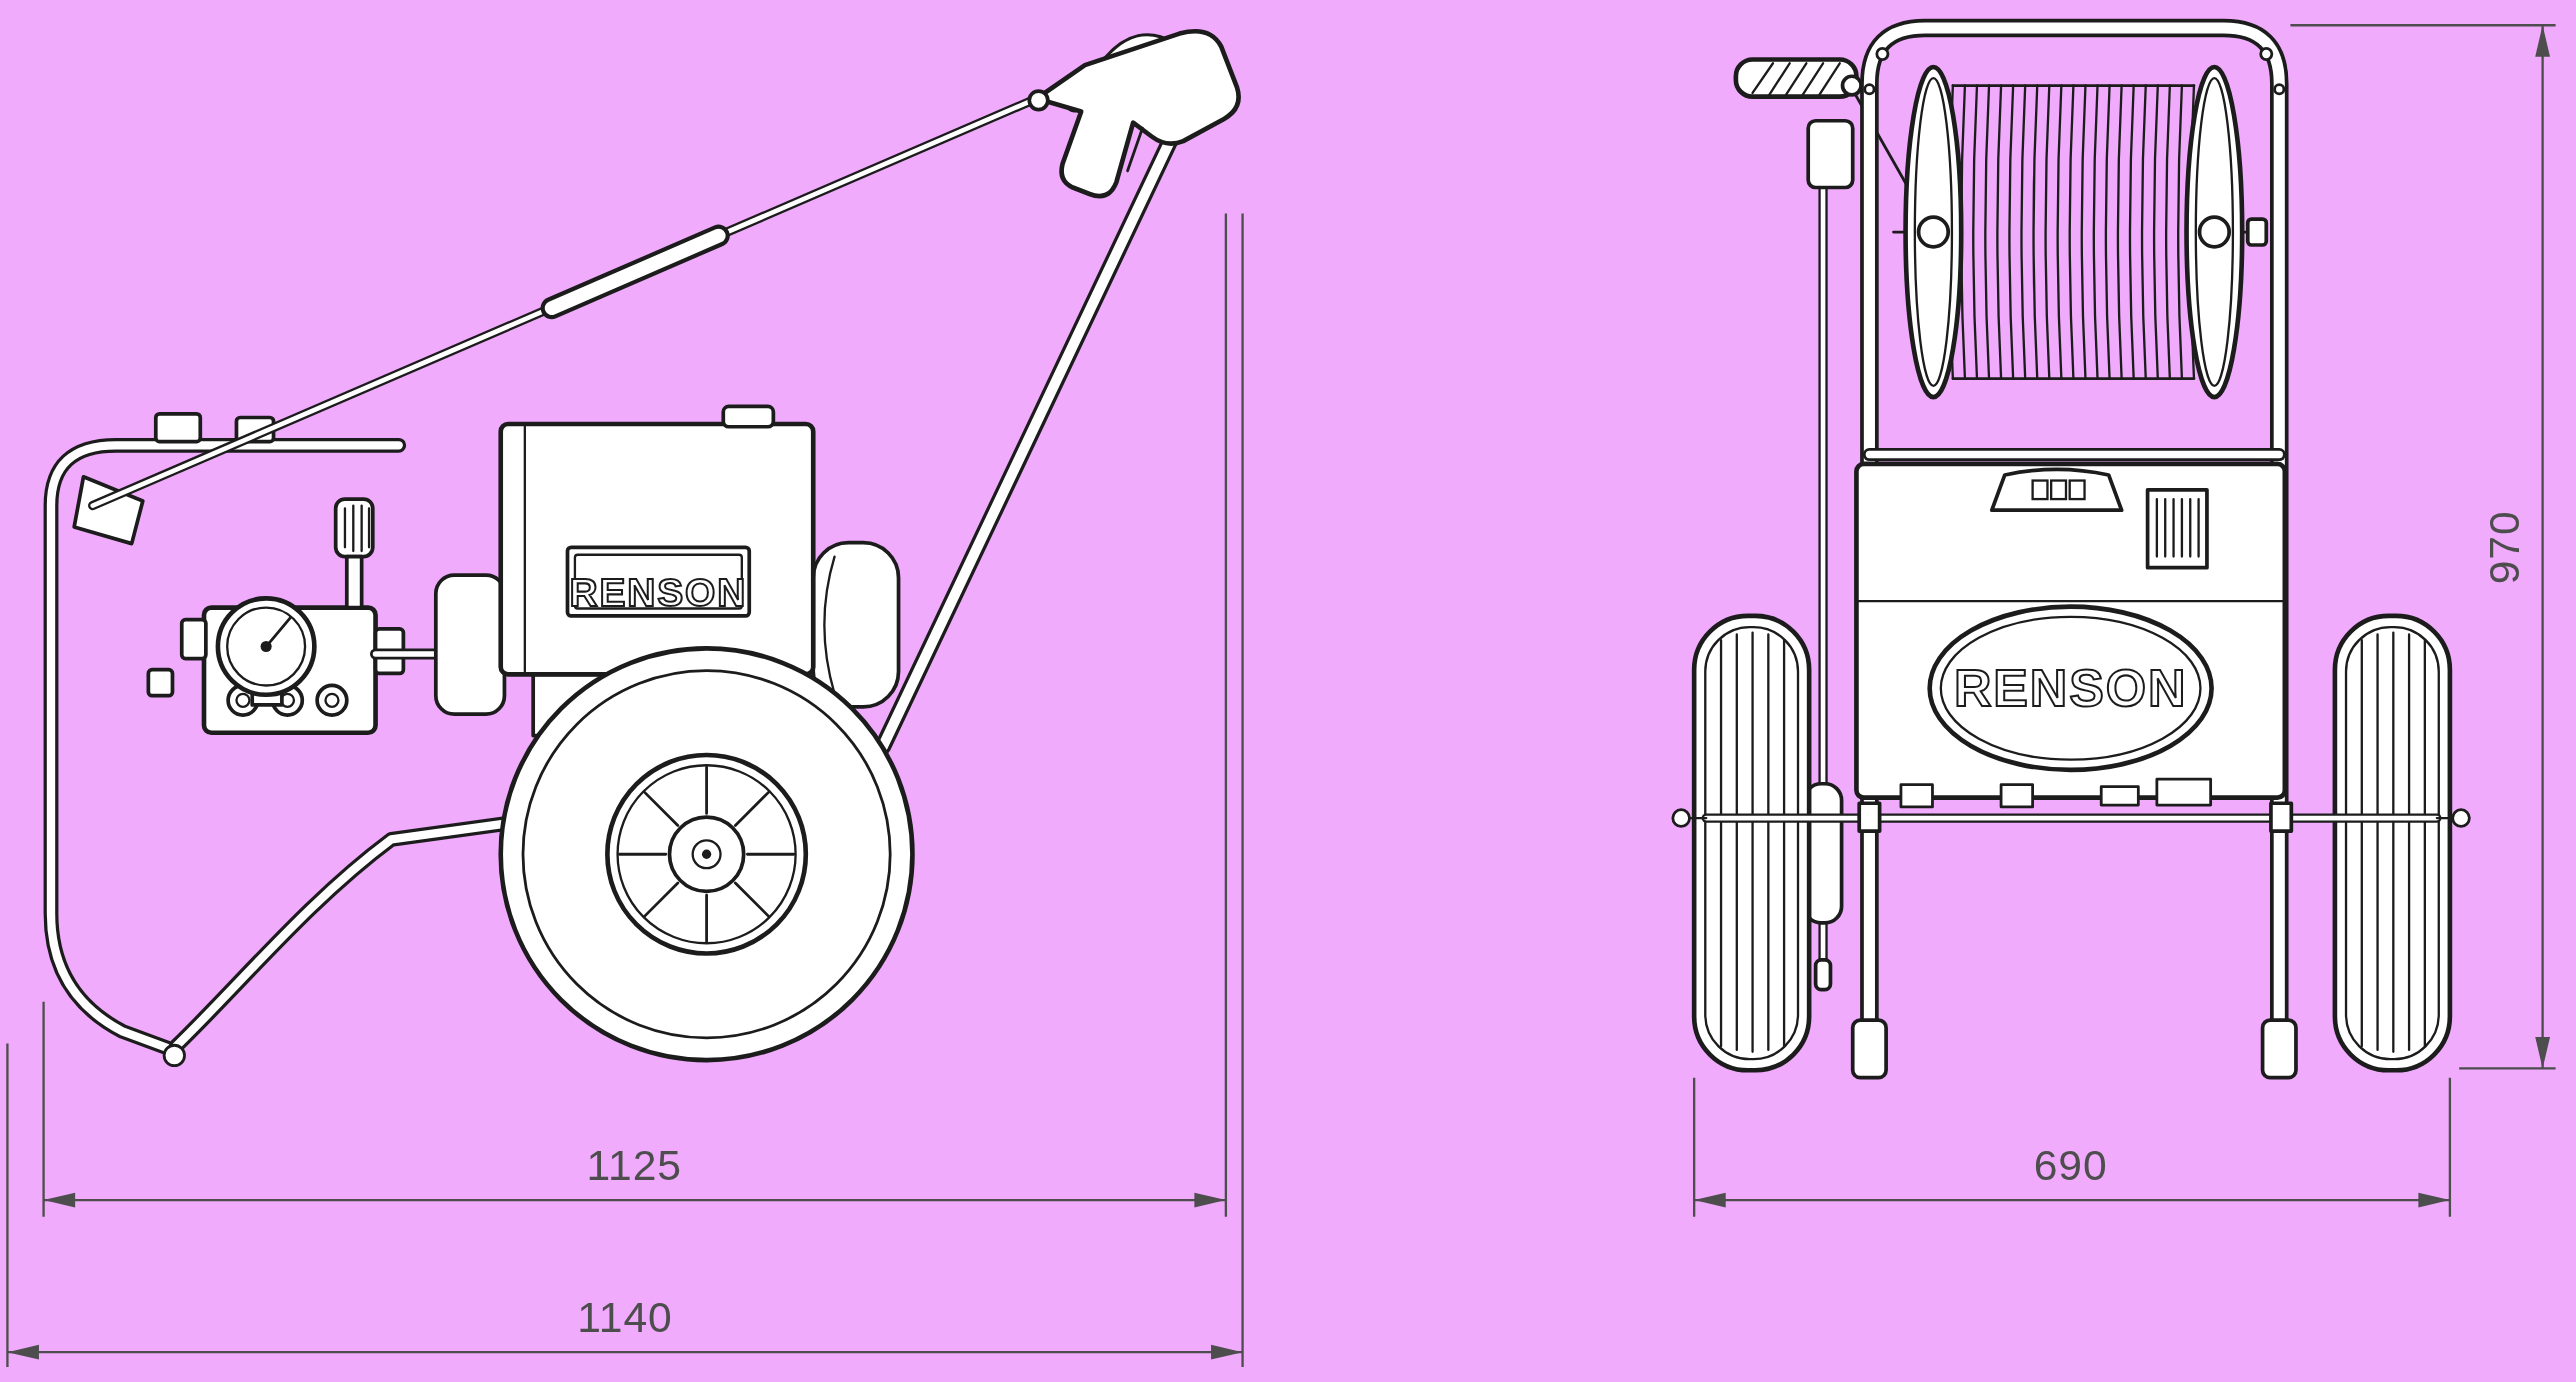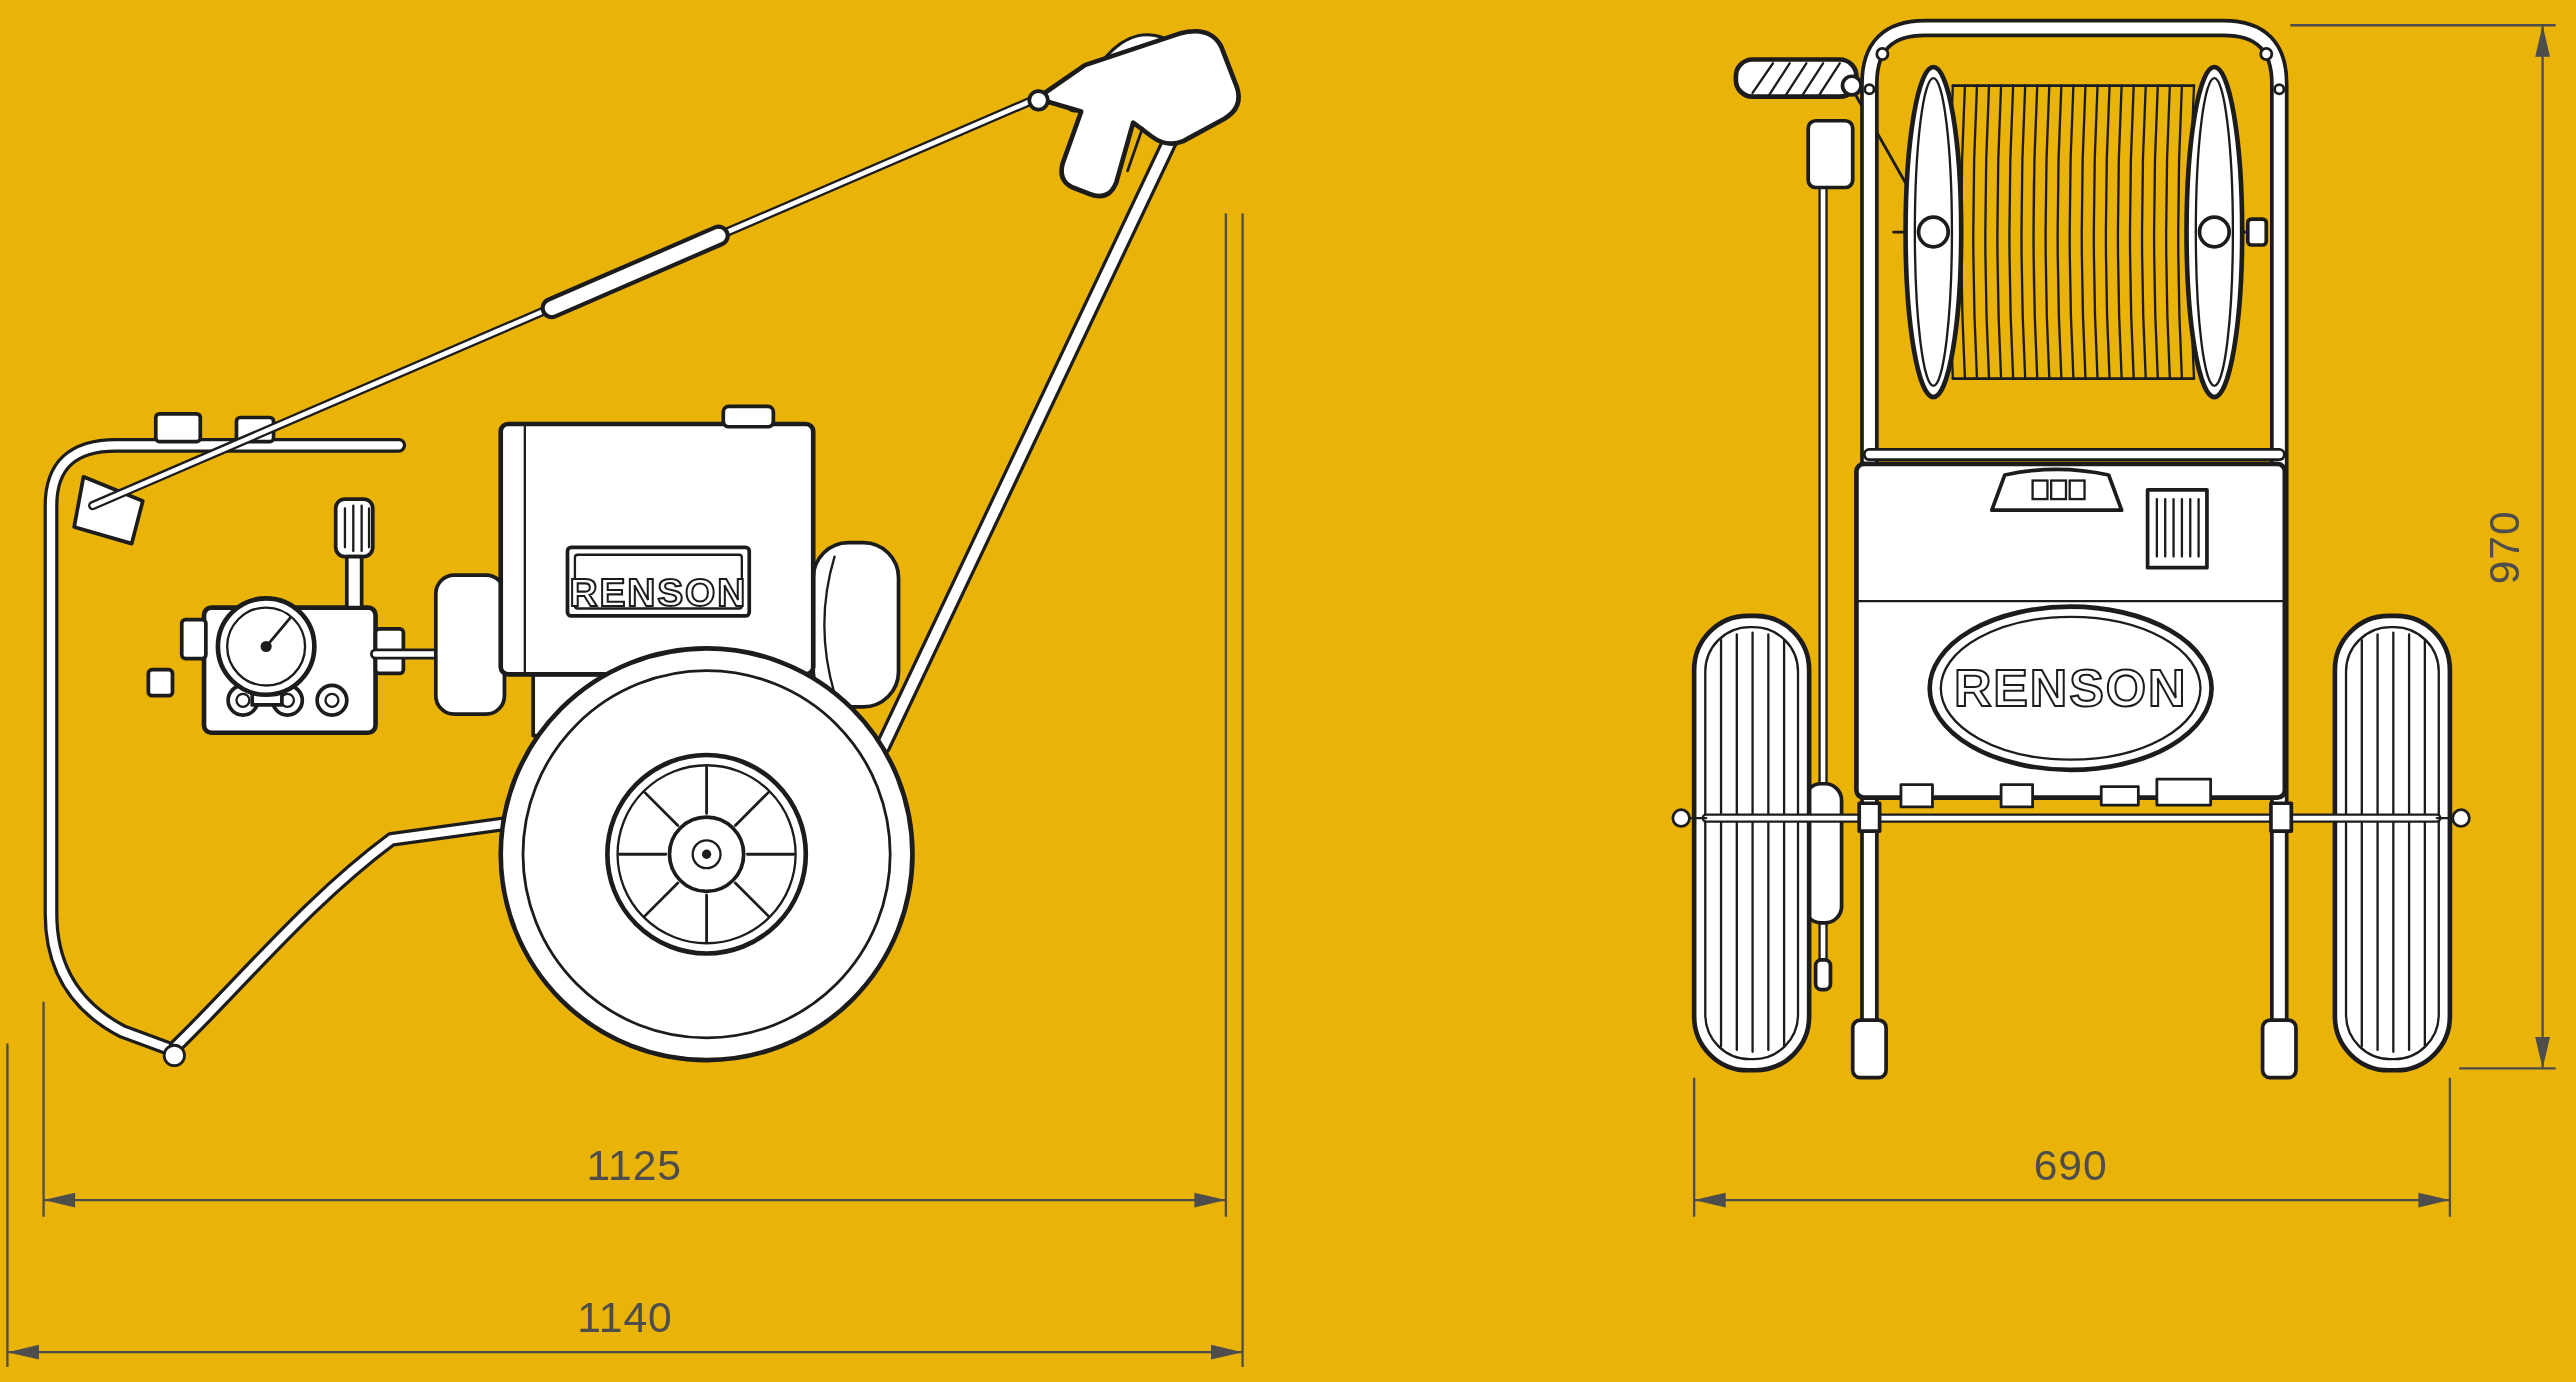--- a/index.html
+++ b/index.html
@@ -1,16 +1,16 @@
 <!DOCTYPE html>
 <html style="font-size:15px"><head>
 <meta charset="utf-8">
 <style>
   html,body{margin:0;padding:0;background:#ffffff;width:2576px;height:1383px;overflow:hidden;}
-  .stage{position:relative;width:2576px;height:1383px;background:#eab308;}
+  .stage{position:relative;width:2576px;height:1383px;background:#f0abfc;}
   svg{display:block;width:2576px;height:1383px;}
   
   .s  {fill:#ffffff;stroke:#1c1c1c;stroke-width:5;stroke-linejoin:round;}
   .s4 {fill:#ffffff;stroke:#1c1c1c;stroke-width:4;stroke-linejoin:round;}
   .s3 {fill:#ffffff;stroke:#1c1c1c;stroke-width:3;stroke-linejoin:round;}
   .l2 {fill:none;stroke:#1c1c1c;stroke-width:2.5;stroke-linecap:round;}
   .l3 {fill:none;stroke:#1c1c1c;stroke-width:3;stroke-linecap:round;}
   .t-out{fill:none;stroke:#1c1c1c;stroke-linecap:round;stroke-linejoin:round;}
   .t-in {fill:none;stroke:#ffffff;stroke-linecap:round;stroke-linejoin:round;}
   

